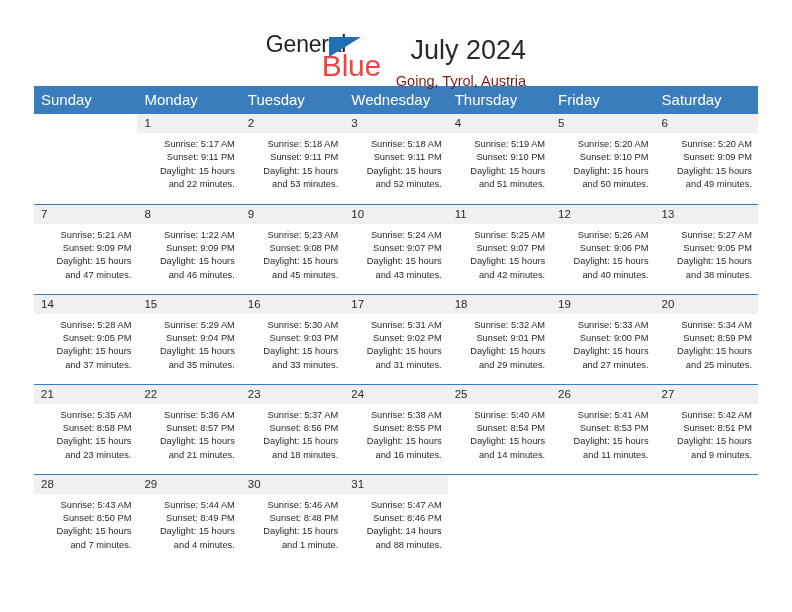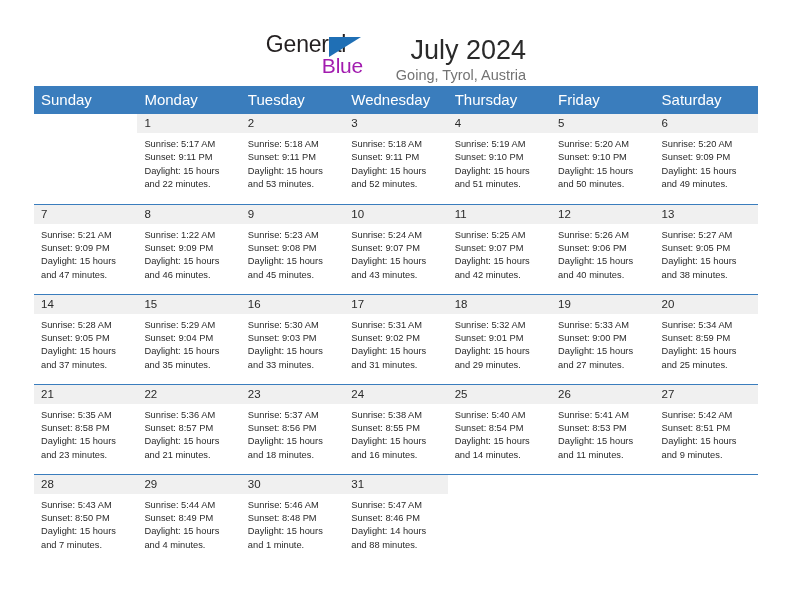--- a/index.html
+++ b/index.html
@@ -26,22 +26,22 @@
   }
   .logo { position: relative; width: 130px; height: 48px; }
   .logo-general {
     font-size: 23px;
     color: #231f20;
     letter-spacing: -0.2px;
     line-height: 24px;
     display: block;
   }
   .logo-blue {
-    font-size: 21px;
-    color: #a21caf;
+    font-size: 30px;
+    color: #ef4444;
     letter-spacing: -0.2px;
     line-height: 23px;
     display: block;
     padding-left: 56px;
     margin-top: -2px;
   }
   .logo-tri {
     position: absolute;
     left: 63px;
     top: 5px;
@@ -51,21 +51,22 @@
   }
   .titlewrap { text-align: right; padding-top: 2px; }
   .cal-title {
     font-size: 27px;
     color: #2a2a2a;
     font-weight: normal;
     line-height: 32px;
   }
   .cal-sub {
     font-size: 14.5px;
-    color: #737373;
+    color: #7f1d1d;
+    margin-top: 6px;
     line-height: 18px;
   }
 
   
   .cal {
     margin: 14px 34px 0 34px;
     width: 724px;
     border-collapse: collapse;
     table-layout: fixed;
   }
@@ -92,20 +93,21 @@
     padding: 4px 0 4px 7px;
     height: 19px;
     line-height: 11px;
   }
   .daynum.empty { background: #ffffff; }
   .info {
     padding: 5px 6px 0 7px;
     font-size: 9.3px;
     color: #2a2a2a;
     line-height: 13.4px;
+    text-align: right;
   }
   .info div { white-space: nowrap; }
 </style>
 </head>
 <body>
 
 <div class="page">
 
   <div class="top">
     <div class="logo">

